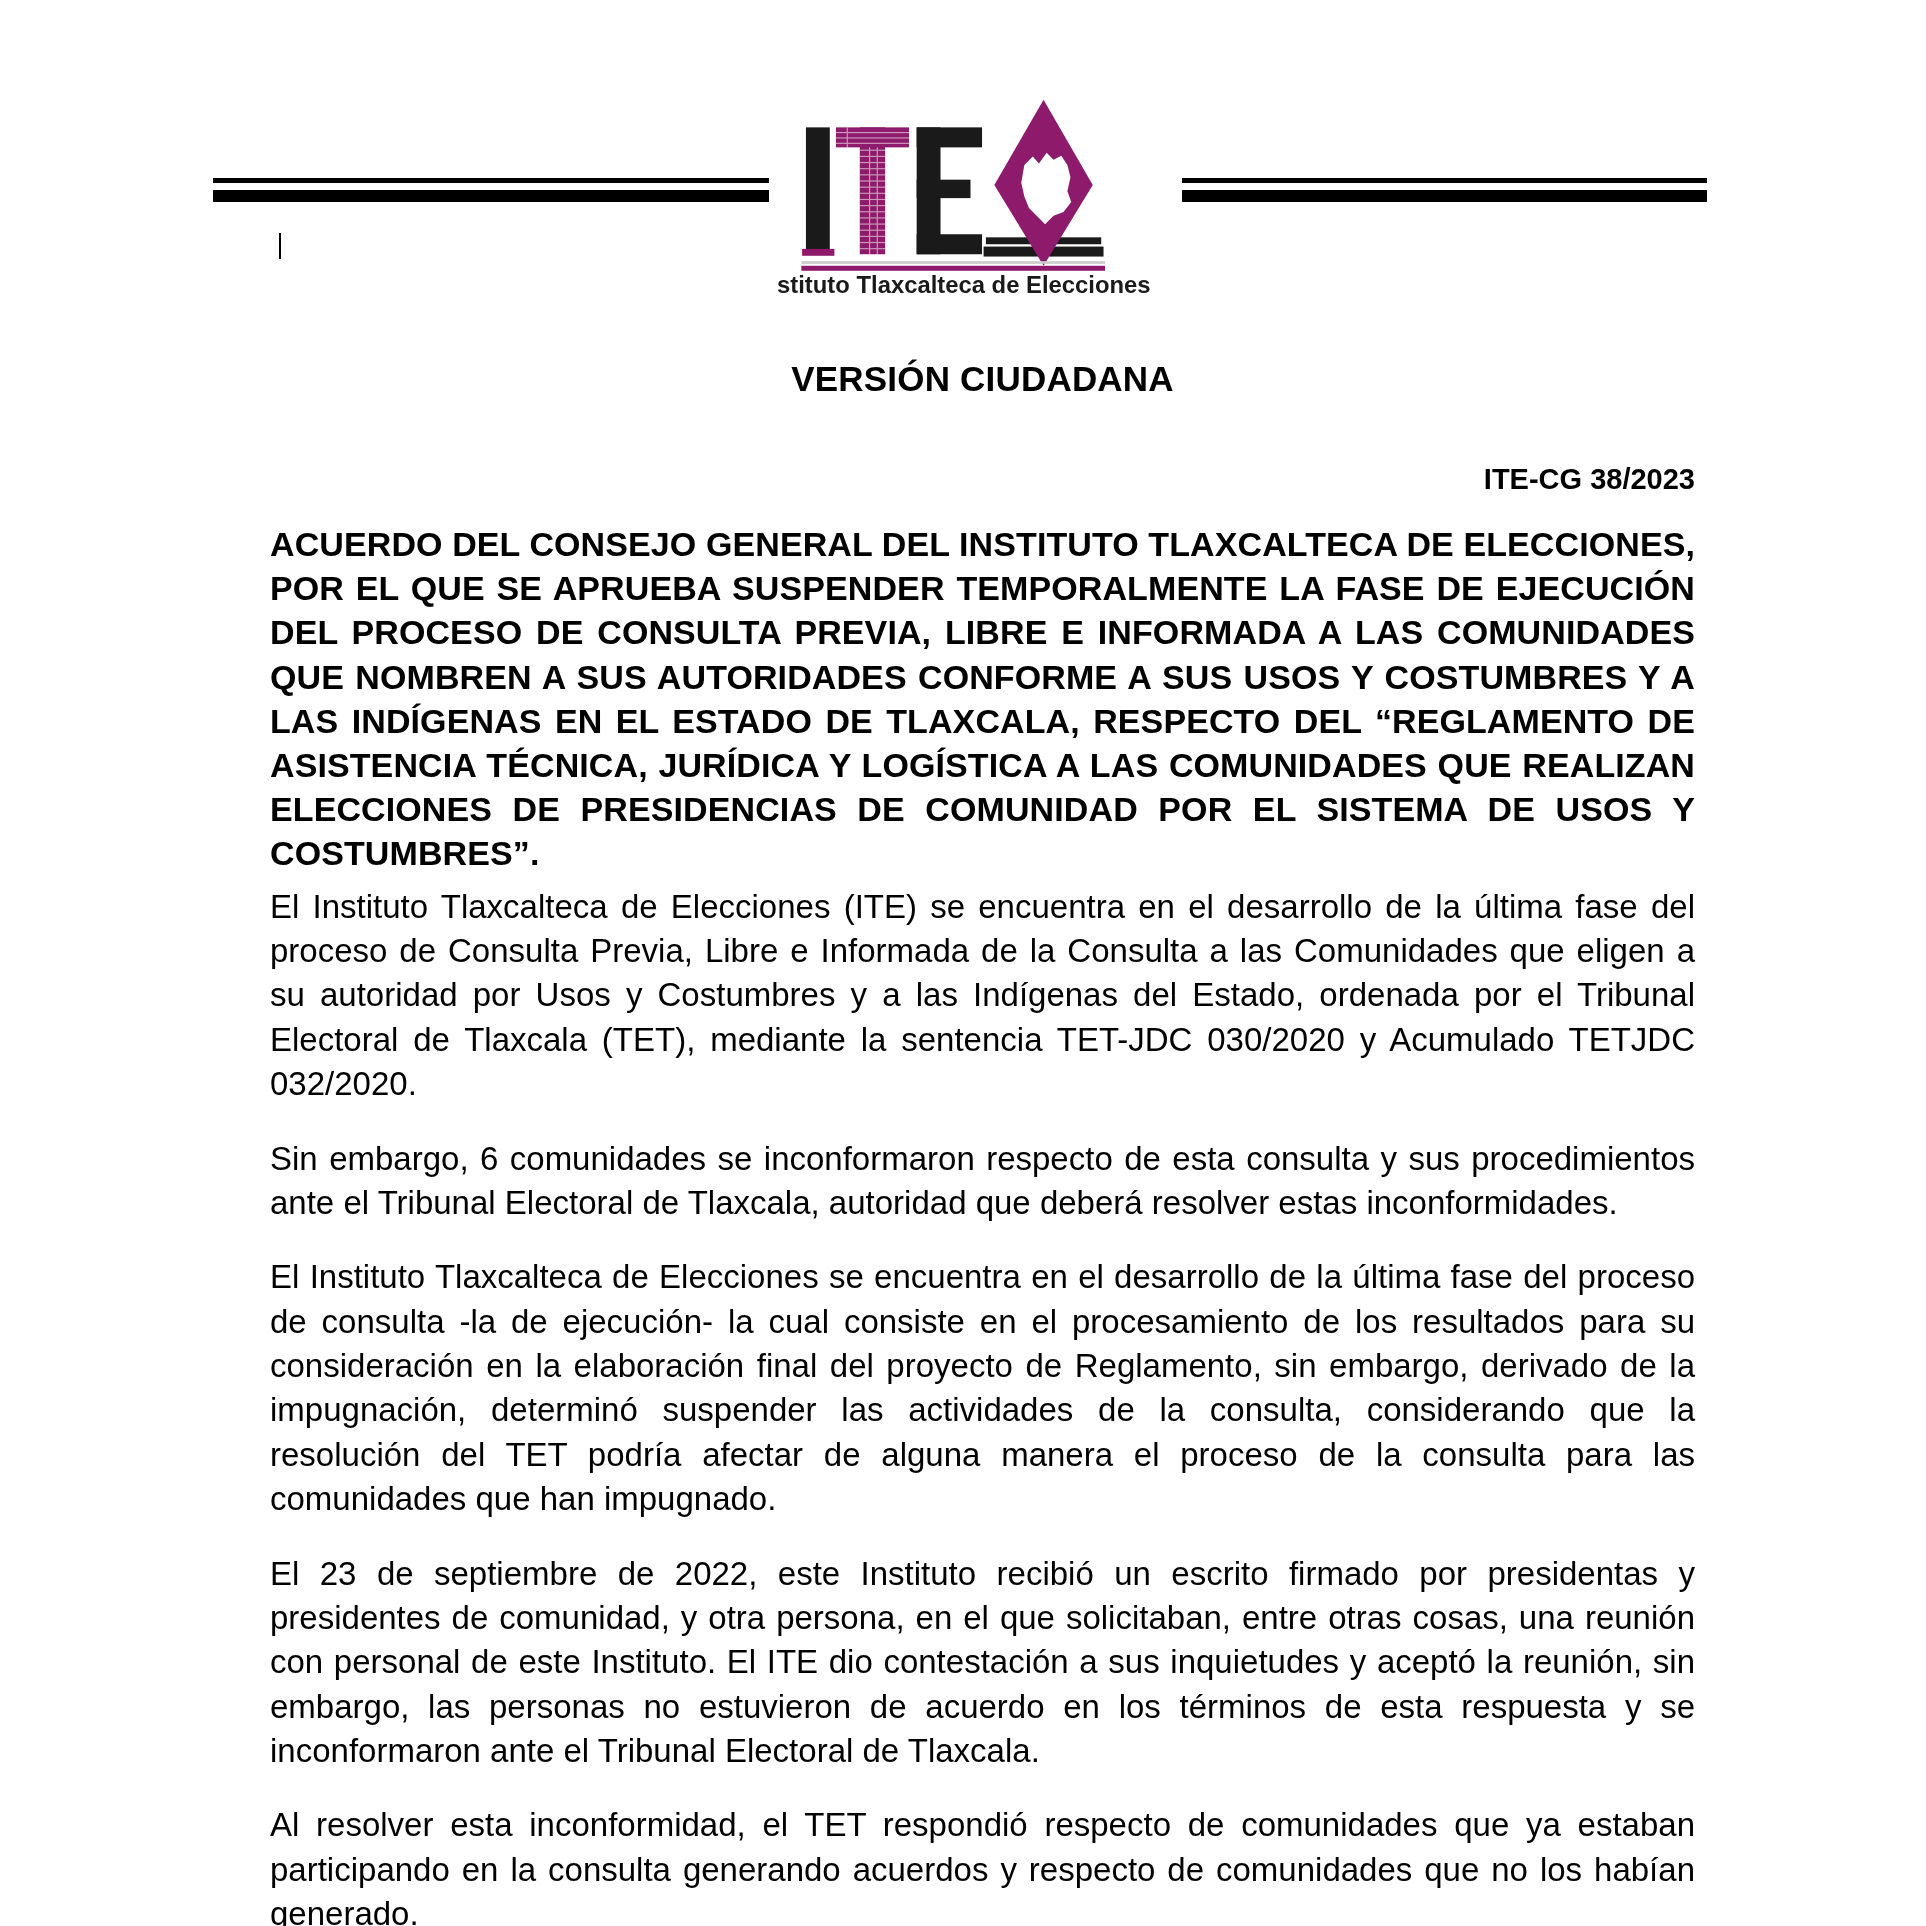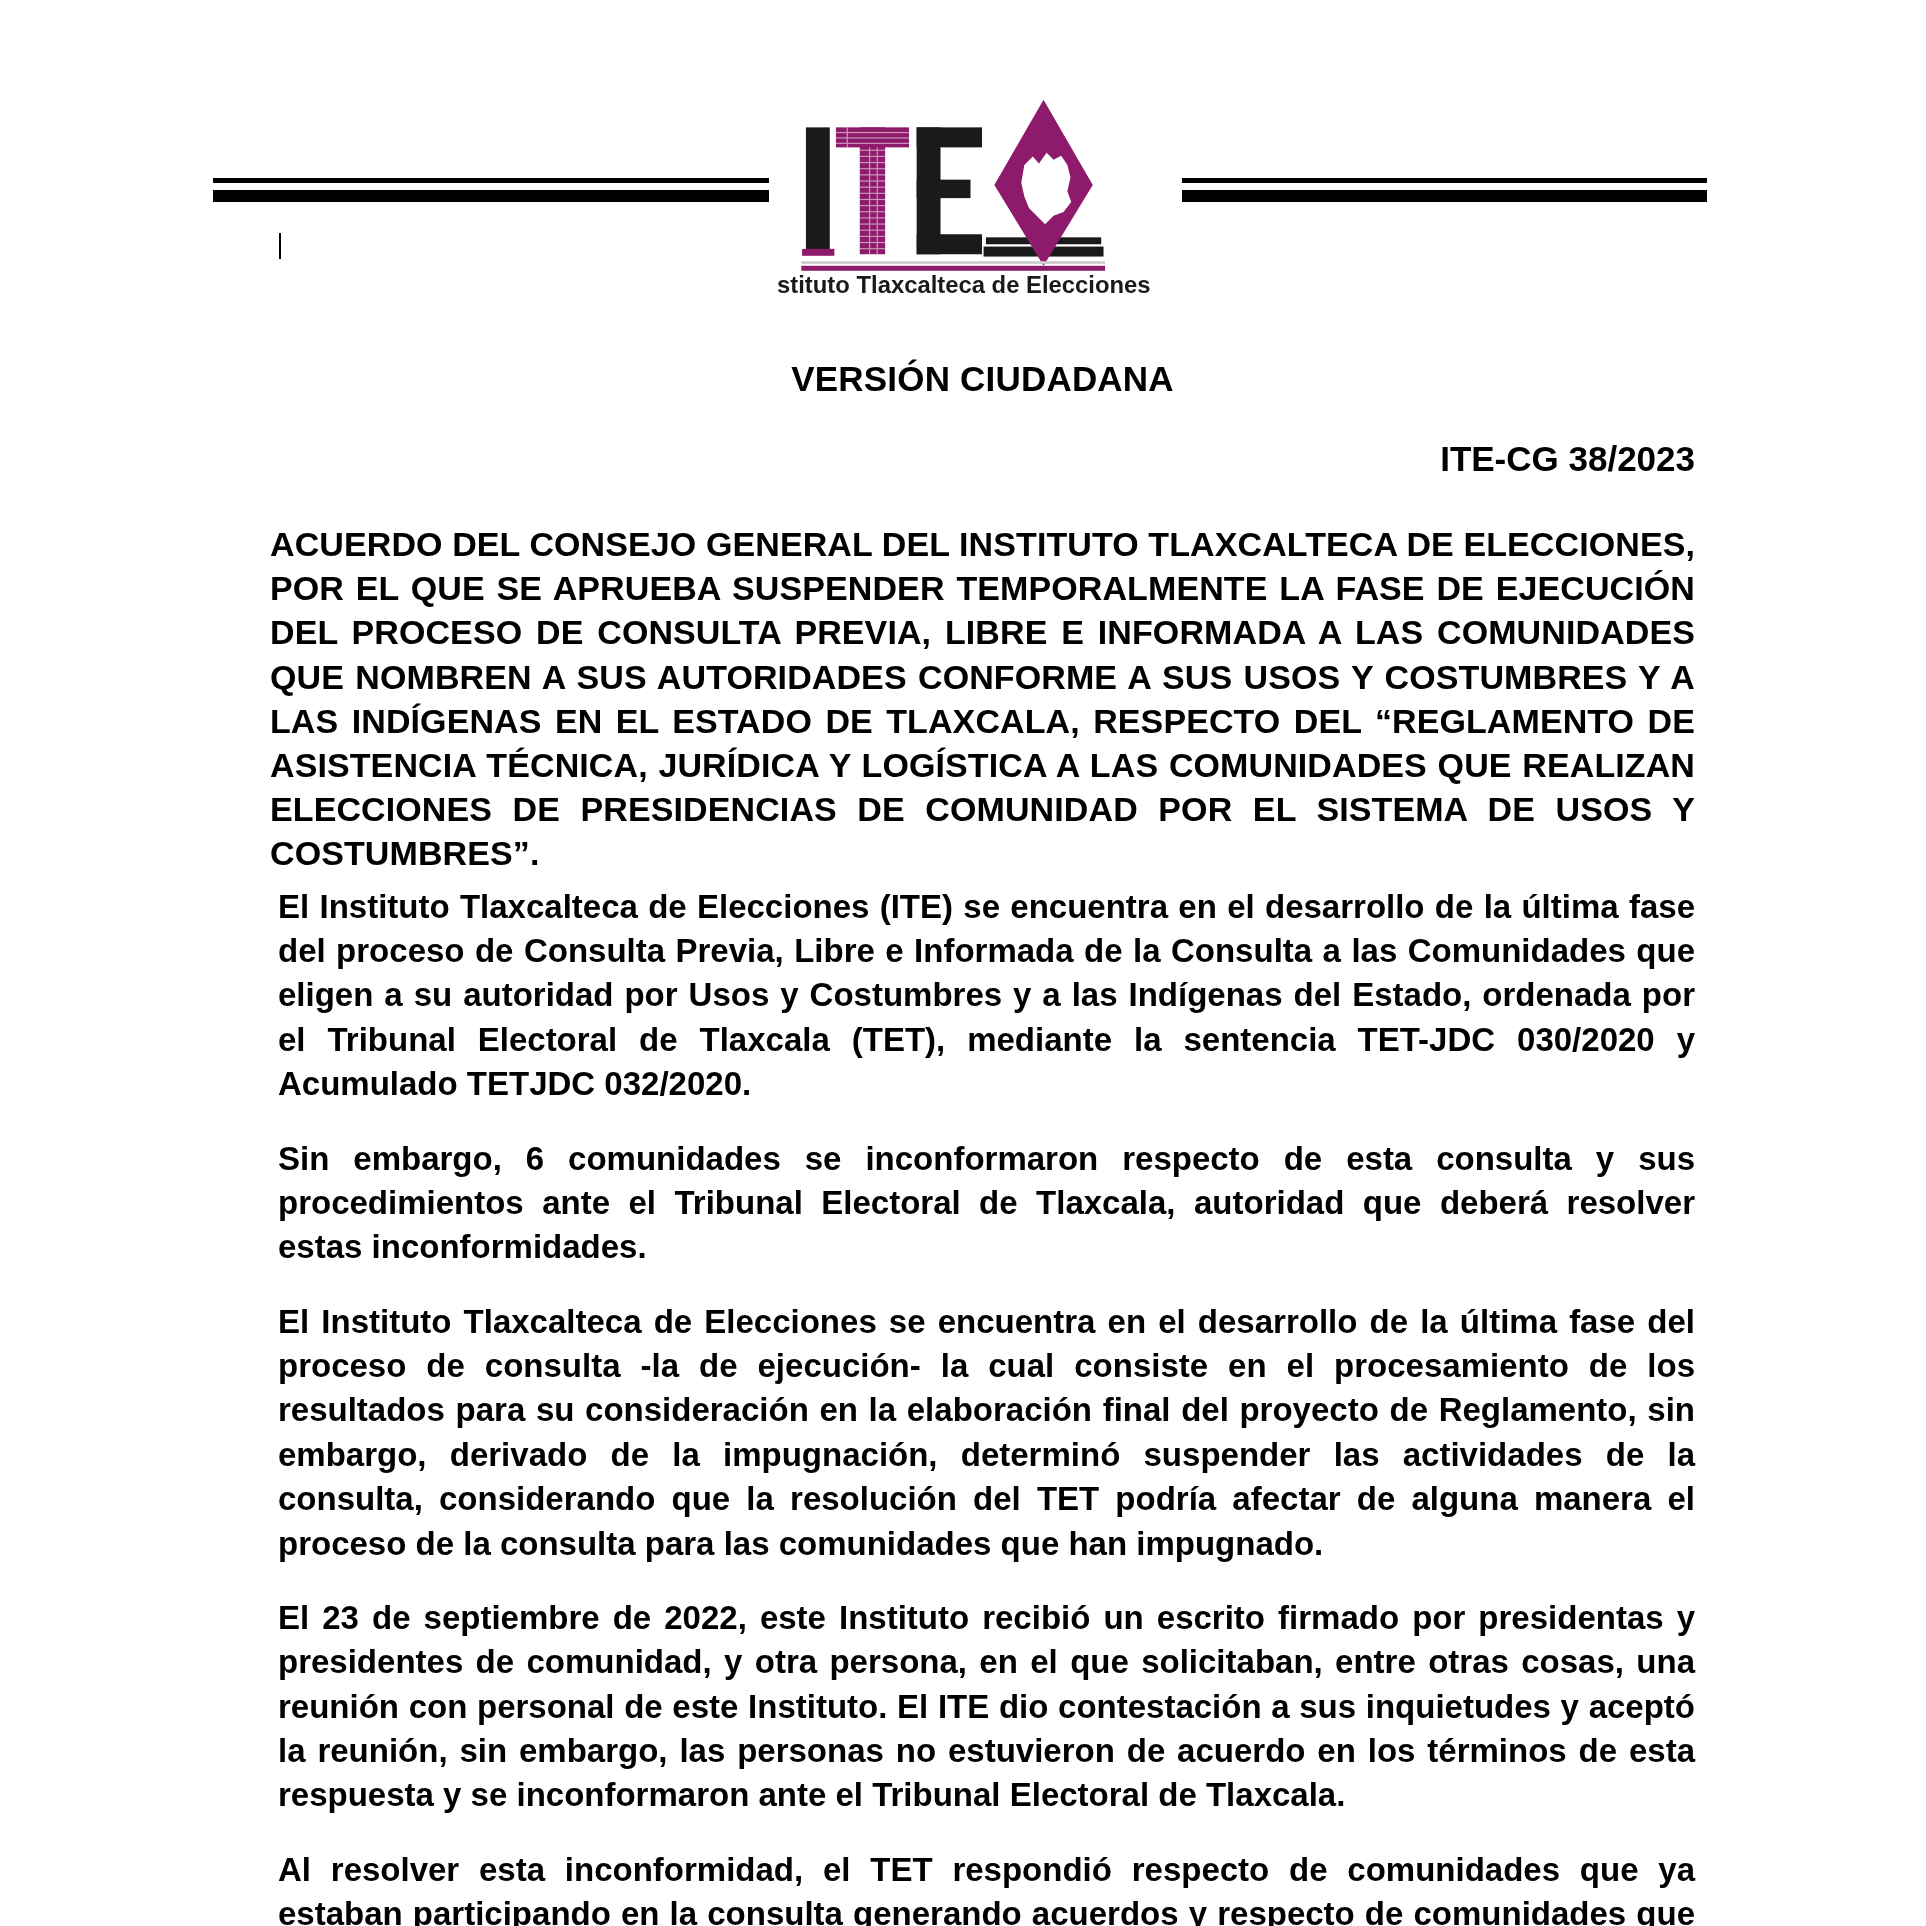--- a/index.html
+++ b/index.html
@@ -72,22 +72,22 @@
     top: 359px;
     width: 1965px;
     text-align: center;
     font-size: 35px;
     font-weight: bold;
     letter-spacing: 0.2px;
   }
   .doc-number {
     position: absolute;
     right: 270px;
-    top: 439px;
-    font-size: 35px;
+    top: 463px;
+    font-size: 29px;
     font-weight: bold;
   }
 
   .body-col {
     position: absolute;
     left: 270px;
     top: 522px;
     width: 1425px;
   }
 
@@ -99,22 +99,21 @@
     text-align-last: left;
     margin: 0 0 9.2px 0;
     letter-spacing: 0.1px;
   }
 
   p.para {
     font-size: 33px;
     line-height: 1.345;
     text-align: justify;
     text-align-last: left;
-    margin: 0 0 30px 8px;
-    font-weight: bold;
+    margin: 0 0 30px 0;
   }
   p.para:last-child { margin-bottom: 0; }
 </style>
 </head>
 <body>
 
 <div class="page">
 
   <div class="letterhead">
 

